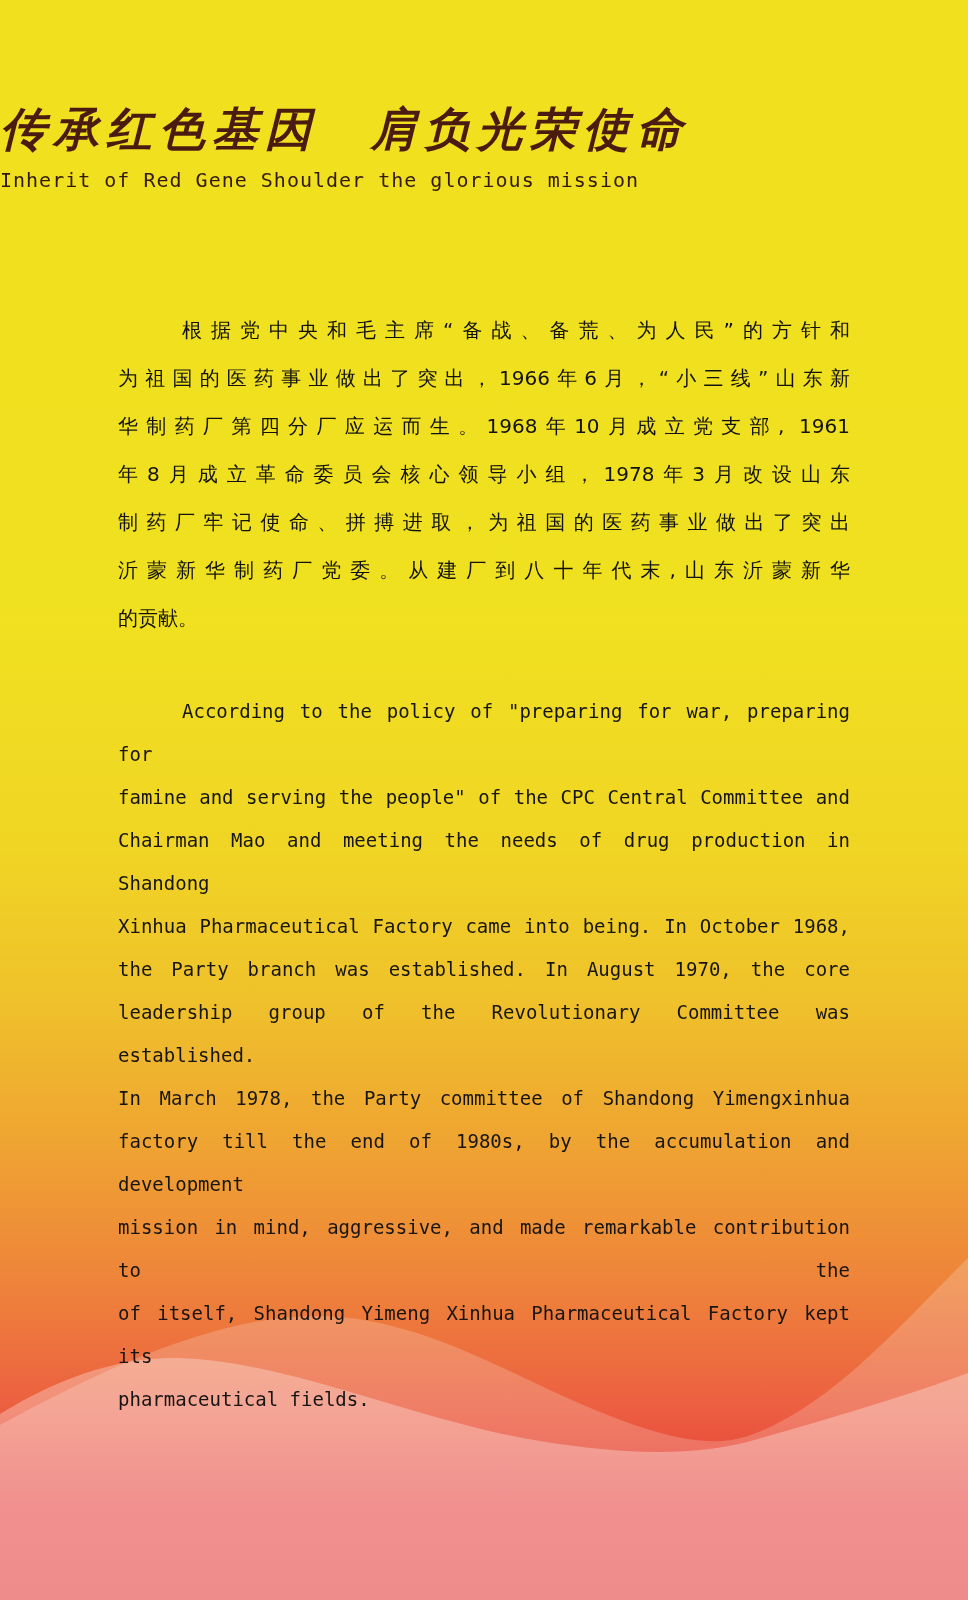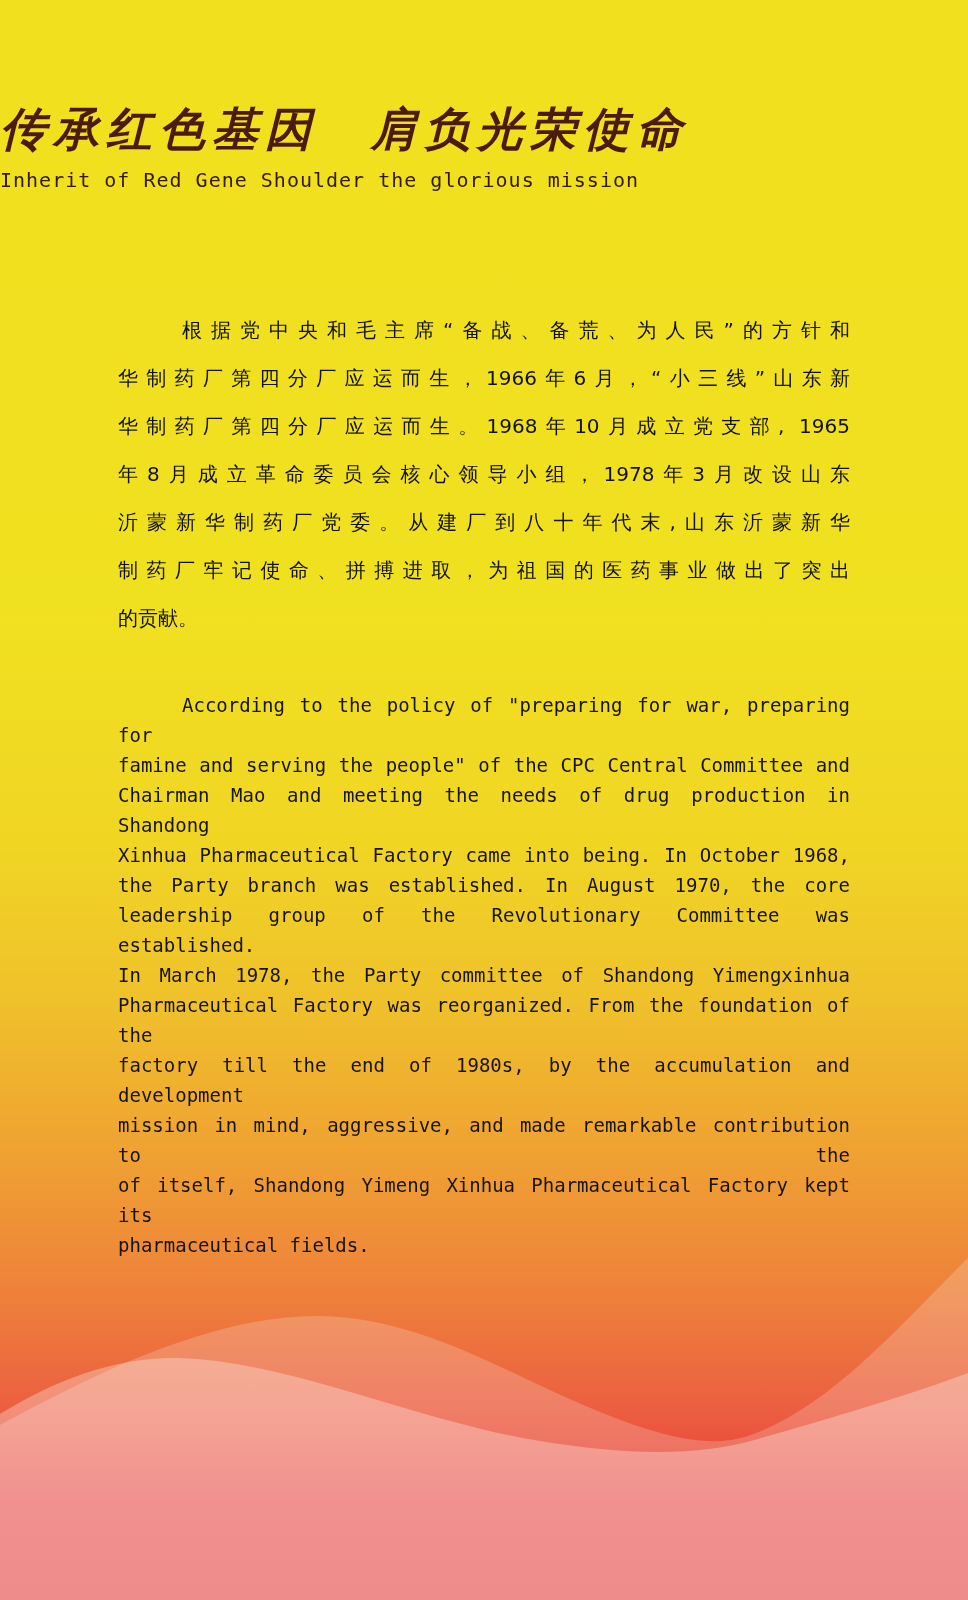--- a/index.html
+++ b/index.html
@@ -69,21 +69,21 @@
     color: #121212;
     font-weight: 500;
   }
   .en-para {
     position: absolute;
     top: 690px;
     left: 118px;
     width: 732px;
     font-family: "DejaVu Sans Mono", monospace;
     font-size: 19px;
-    line-height: 30px;
+    line-height: 43px;
     color: #171513;
   }
   .line {
     text-align: justify;
     text-align-last: justify;
     text-justify: inter-character;
     white-space: normal;
   }
   .line.plain { text-align-last: left; }
   .cn-para .line.indent { text-indent: 64px; }
@@ -99,36 +99,35 @@
     <path class="wave-a" d="M 0 214 C 55 180, 115 157, 178 158 C 290 161, 415 221, 540 241 C 622 254, 692 258, 758 239 C 852 212, 918 192, 968 173 L 968 400 L 0 400 Z"></path>
   </svg>
 
   <div class="header">
     <div class="title">传承红色基因　肩负光荣使命</div>
     <div class="subtitle">Inherit of Red Gene Shoulder the glorious mission</div>
   </div>
 
   <div class="cn-para">
       <div class="line indent">根据党中央和毛主席“备战、备荒、为人民”的方针和</div>
-      <div class="line">华制药厂第四分厂应运而生，1966年6月，“小三线”山东新</div>
-      <div class="line">华制药厂第四分厂应运而生。1968年10月成立党支部, 1965</div>
+      <div class="line">为祖国的医药事业做出了突出，1966年6月，“小三线”山东新</div>
+      <div class="line">华制药厂第四分厂应运而生。1968年10月成立党支部, 1961</div>
       <div class="line">年8月成立革命委员会核心领导小组，1978年3月改设山东</div>
+      <div class="line">制药厂牢记使命、拼搏进取，为祖国的医药事业做出了突出</div>
       <div class="line">沂蒙新华制药厂党委。从建厂到八十年代末,山东沂蒙新华</div>
-      <div class="line">制药厂牢记使命、拼搏进取，为祖国的医药事业做出了突出</div>
       <div class="line plain">的贡献。</div>
     </div>
 
   <div class="en-para">
       <div class="line indent">According to the policy of "preparing for war, preparing for</div>
       <div class="line">famine and serving the people" of the CPC Central Committee and</div>
       <div class="line">Chairman Mao and meeting the needs of drug production in Shandong</div>
       <div class="line">Xinhua Pharmaceutical Factory came into being. In October 1968,</div>
       <div class="line">the Party branch was established. In August 1970, the core</div>
       <div class="line plain">leadership group of the Revolutionary Committee was established.</div>
       <div class="line">In March 1978, the Party committee of Shandong Yimengxinhua</div>
-      <div class="line">Pharmaceutical Factory was reorganized. From the foundation of the</div>
       <div class="line">factory till the end of 1980s, by the accumulation and development</div>
       <div class="line">mission in mind, aggressive, and made remarkable contribution to the</div>
       <div class="line">of itself, Shandong Yimeng Xinhua Pharmaceutical Factory kept its</div>
       <div class="line plain">pharmaceutical fields.</div>
     </div>
 
 </div>
 
 </body></html>

